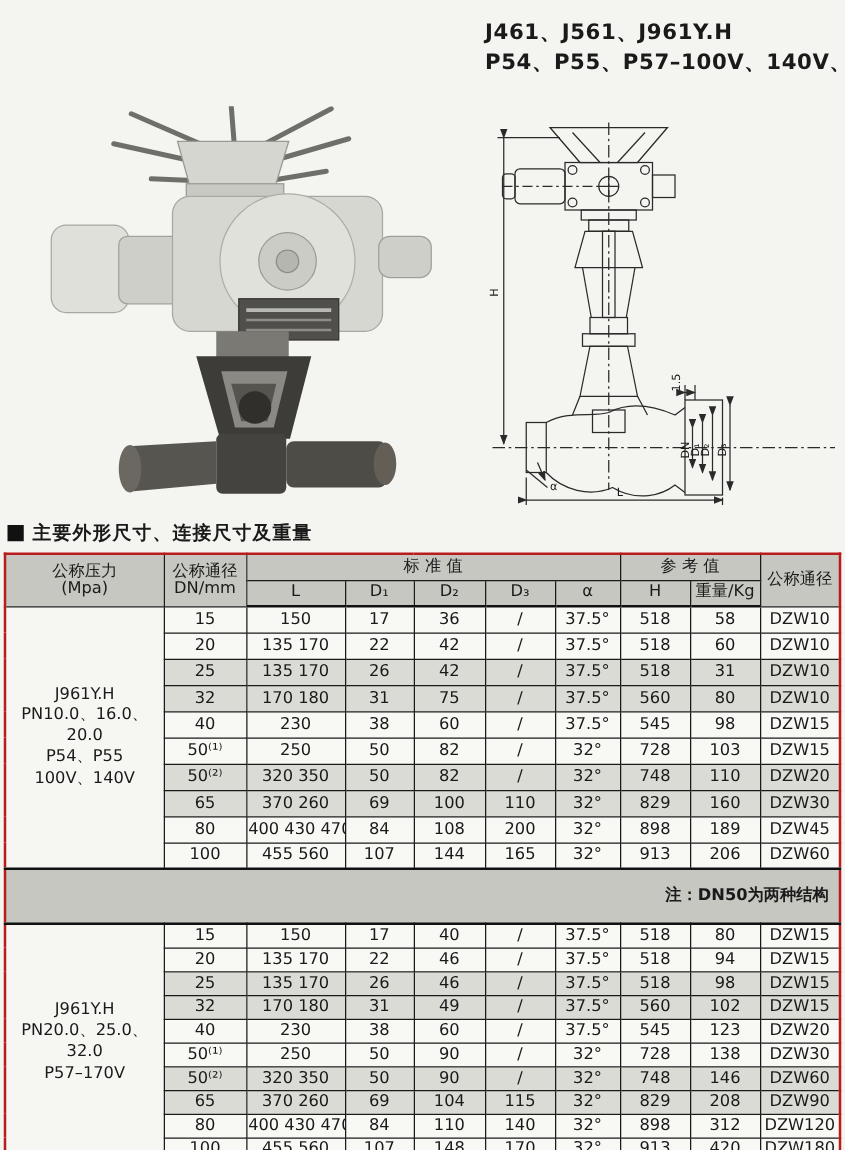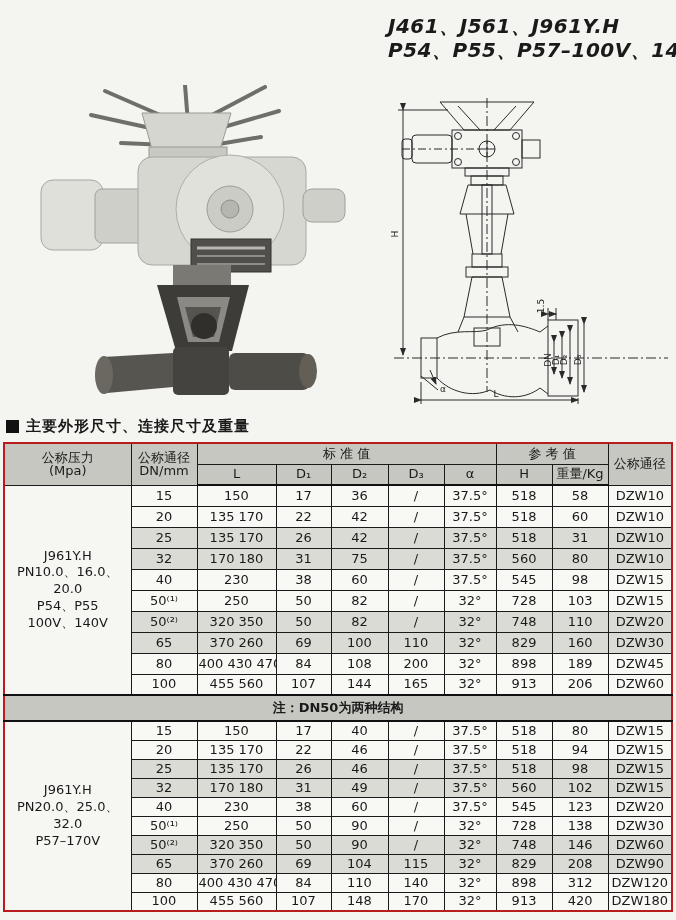--- a/index.html
+++ b/index.html
@@ -8,22 +8,22 @@
     font-family:"DejaVu Sans","Liberation Sans",sans-serif;
     background:#e9e9e5;
   }
   .page {
     position:relative; width:676px; height:920px;
     background:#f4f4f0; color:#1a1a1a; overflow:hidden;
   }
   
   .title-block {
     position:absolute; left:388px; top:14px; width:288px;
-    font-weight:bold; font-size:20px; line-height:24px;
-    letter-spacing:0.5px; white-space:nowrap;font-style:italic;
+    font-weight:bold; font-size:17px; line-height:24px;
+    letter-spacing:0.5px; white-space:nowrap;
   }
   
   .photo-wrap    { position:absolute; left:33px;  top:85px; width:330px; height:315px; }
   .drawing-wrap  { position:absolute; left:388px; top:92px; width:284px; height:318px; }
   .photo-wrap svg, .drawing-wrap svg { width:100%; height:100%; display:block; }
   
   .section-header {
     position:absolute; left:6px; top:417px;
     font-size:15px; font-weight:bold; letter-spacing:1px;
     display:flex; align-items:center; gap:7px;justify-content:center;
@@ -45,22 +45,22 @@
   thead tr:last-child td { border-bottom:2px solid #111; }
   .two-line { line-height:1.15; }
   tbody.grp1 tr { height:21px; }
   tbody.grp2 tr { height:19px; }
   tr.shade td { background:#dbdbd5; }
   td.group-label {
     background:#f6f6f3 !important; line-height:1.3; font-size:13px;
     white-space:normal; padding:2px;
   }
   td.note-cell {
-    background:#c7c7c1; text-align:center; padding:5px 8px; font-weight:bold;
-    height:26px; border-top:2px solid #111; border-bottom:2px solid #111;
+    background:#c7c7c1; text-align:right; padding:5px 8px; font-weight:bold;
+    height:44px; border-top:2px solid #111; border-bottom:2px solid #111;
   }
   
   .dw { stroke:#2a2a2a; fill:none; stroke-width:1; }
   .dw-txt { font-size:9px; fill:#1a1a1a; font-family:"DejaVu Sans",sans-serif; }
 </style>
 </head>
 <body>
 
 <div class="page">
 

